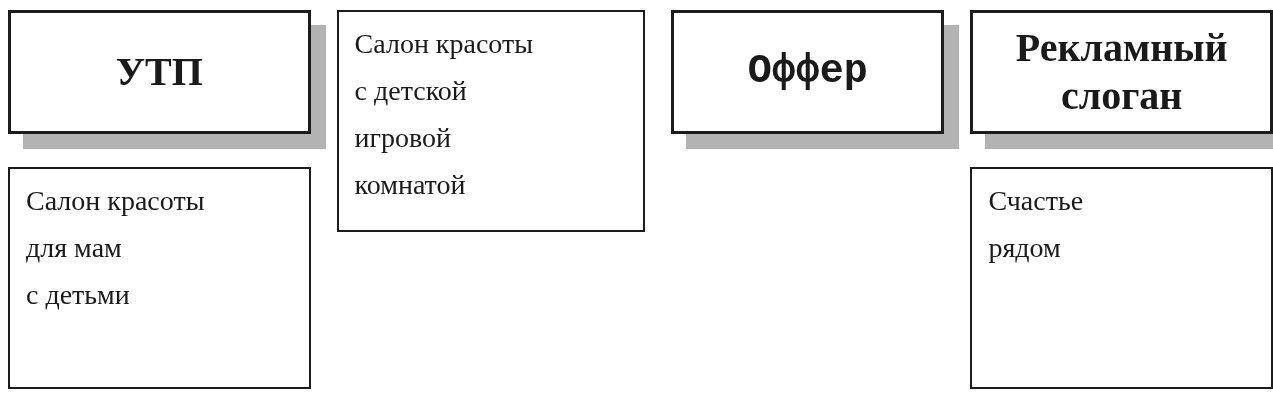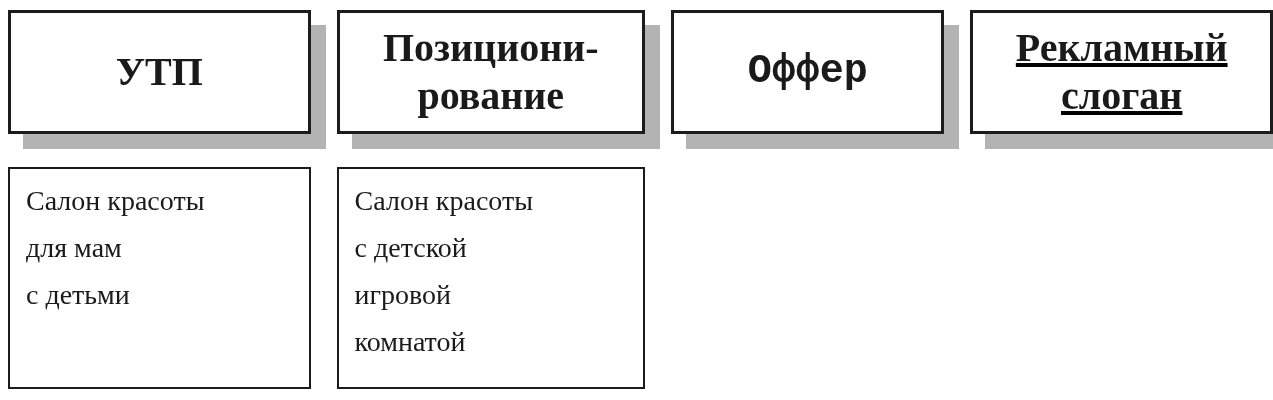--- a/index.html
+++ b/index.html
@@ -22,21 +22,21 @@
     box-sizing: border-box;
     border-radius: 7px;
   }
   .col {
     display: flex;
     flex-direction: column;
   }
   .col:nth-child(1) { width: 312px; }
   .col:nth-child(2) { width: 318px; }
   .col:nth-child(3) { width: 282px; font-family: Liberation Mono, monospace; }
-  .col:nth-child(4) { width: 312px; text-decoration: underline; }
+  .col:nth-child(4) { width: 312px; }
   .header-box {
     box-sizing: border-box;
     height: 124px;
     border: 3px solid #1c1c1c;
     background: #ffffff;
     box-shadow: 15px 15px 0 #b3b3b3;
     display: flex;
     align-items: center;
     justify-content: center;
     text-align: center;
@@ -74,39 +74,39 @@
         <span class="header-label">УТП</span>
       </div>
       <div class="content-box">
         <span class="content-text">Салон красоты
 для мам
 с детьми</span>
       </div>
     </div>
 
     <div class="col">
-      <div class="header-box">
-        <span class="header-label">Позициони-
-рование</span>
-      </div>
       <div class="content-box">
         <span class="content-text">Салон красоты
 с детской
 игровой
 комнатой</span>
       </div>
     </div>
 
     <div class="col">
       <div class="header-box">
         <span class="header-label">Оффер</span>
       </div>
     </div>
 
     <div class="col">
       <div class="header-box">
         <span class="header-label">Рекламный
 слоган</span>
       </div>
+      <div class="content-box">
+        <span class="content-text">Счастье
+рядом</span>
+      </div>
     </div>
 
   </div>
 </div>
 
 </body></html>

